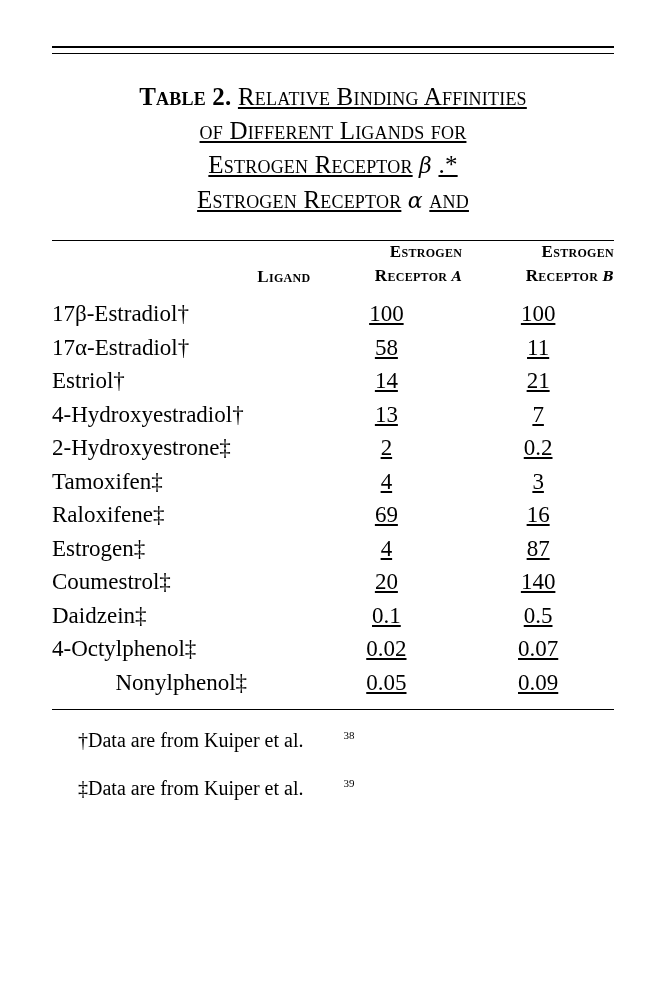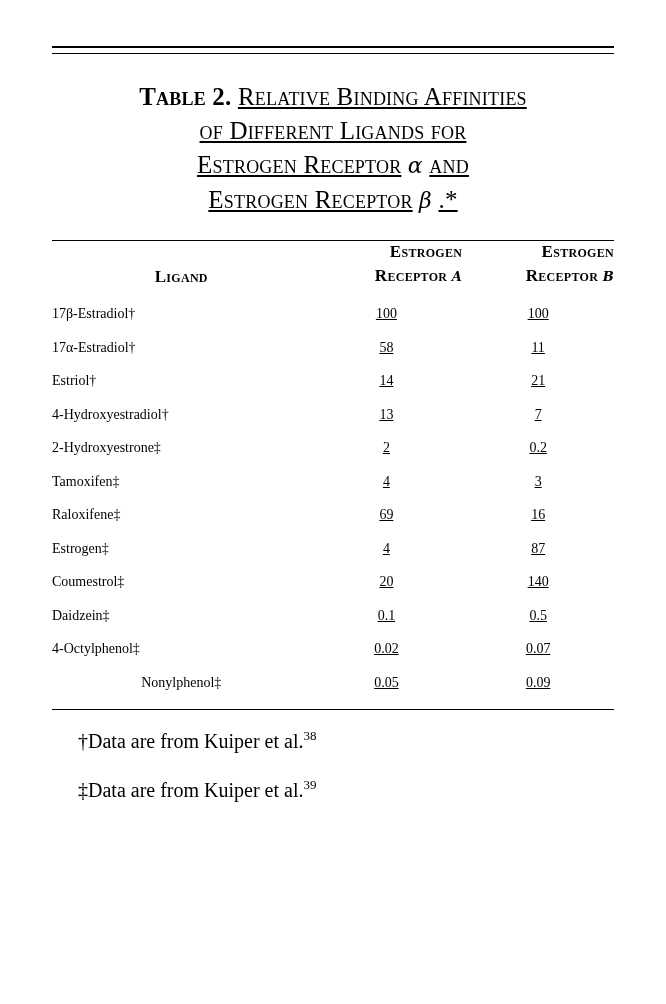--- a/index.html
+++ b/index.html
@@ -78,34 +78,34 @@
   }
   thead th {
     vertical-align: bottom;
     font-weight: bold;
     font-variant: small-caps;
     font-size: 17px;
     letter-spacing: 0.3px;
     padding-bottom: 6px;
   }
   th.col-ligand {
-    text-align: center;
+    text-align: right;
     width: 46%;
     padding-top: 30px;
   }
   th.col-val {
     text-align: right;
     width: 27%;
     padding-top: 30px;
     line-height: 22px;
   }
   th.col-val .hdr-line { display: block; }
 
   tbody td {
-    font-size: 14px;
+    font-size: 23px;
     line-height: 33.5px;
     white-space: nowrap;
   }
   td.name {
     text-align: left;
   }
   td.val {
     text-align: center;
     text-decoration: underline;
   }
@@ -130,47 +130,48 @@
     text-align: justify;
   }
   .footnotes p {
     margin: 0 0 0 0;
     text-indent: 26px;
   }
   .footnotes p + p {
     margin-top: 16px;
   }
   .sup {
-    font-size: 13px;
+    font-size: 11px;
     vertical-align: super;
+    margin-left: 40px;
   }
 </style>
 </head>
 <body>
 
 <div class="page">
 
   <div class="rule-top-outer"></div>
   <div class="rule-top-inner"></div>
 
   <div class="title-block">
     <div class="title-line">
       <span class="lead">Table 2.</span>
       <span class="sc">Relative Binding Affinities</span>
     </div>
     <div class="title-line sc">of Different Ligands for</div>
     <div class="title-line">
       <span class="sc">Estrogen Receptor</span>
-      <span class="greek">α</span>
-      <span class="sc">and</span>
+      <span class="greek">β</span>
+      <span class="sc">.*</span>
     </div>
     <div class="title-line">
       <span class="sc">Estrogen Receptor</span>
-      <span class="greek">β</span>
-      <span class="sc">.*</span>
+      <span class="greek">α</span>
+      <span class="sc">and</span>
     </div>
   </div>
 
   <div class="rule-thin rule-after-title"></div>
 
   <table class="aff">
     <thead>
       <tr>
         <th class="col-ligand">Ligand</th>
         <th class="col-val">

